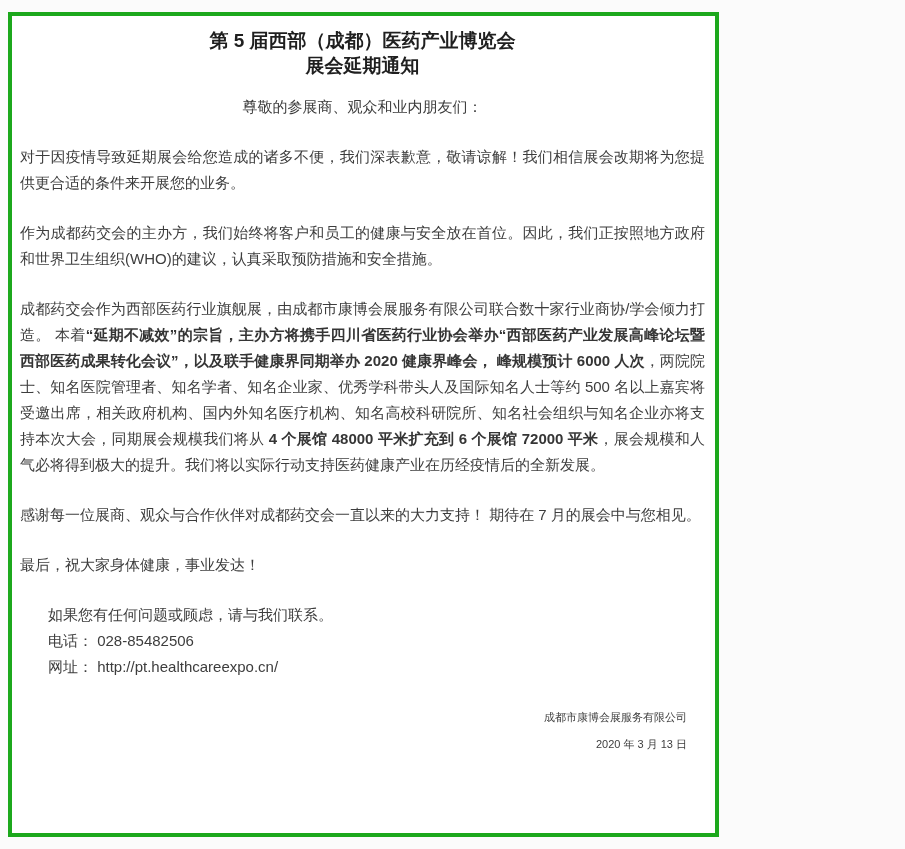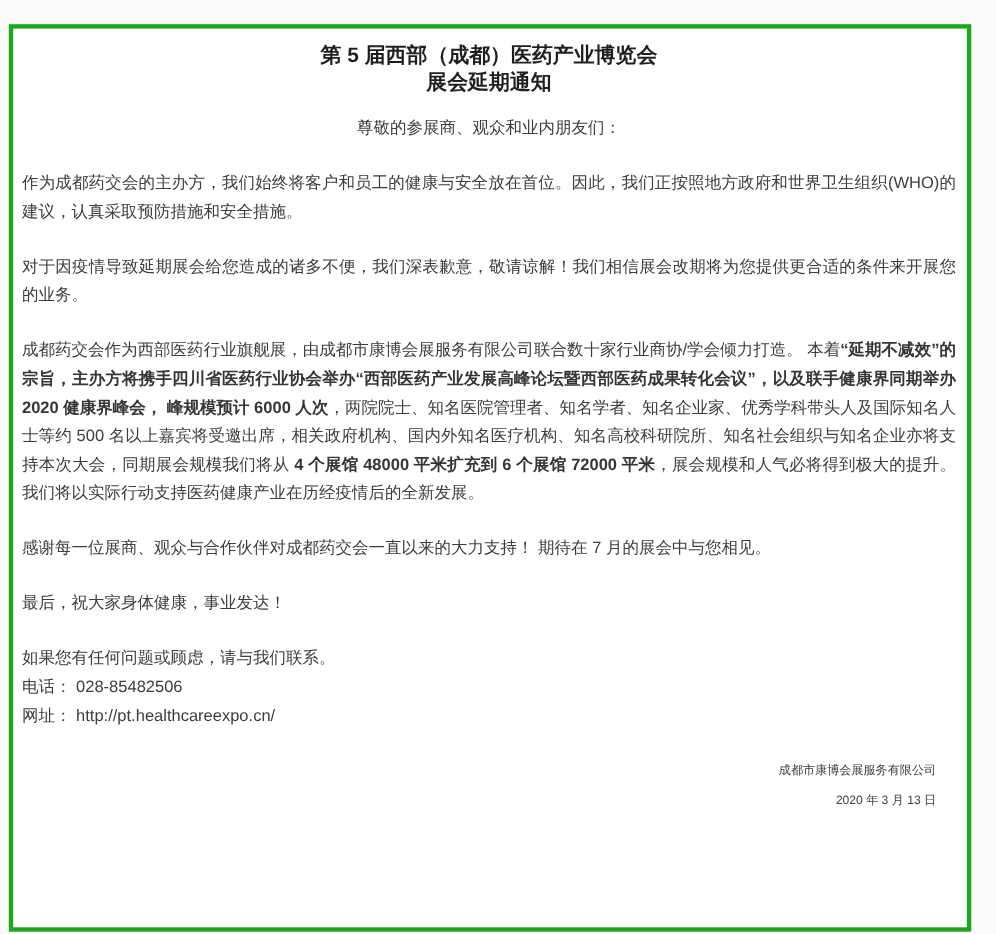--- a/index.html
+++ b/index.html
@@ -11,22 +11,22 @@
   .page {
     position: relative;
     width: 905px;
     height: 849px;
     background: #fbfbfb;
     overflow: hidden;
   }
   .frame {
     position: absolute;
     left: 8px;
-    top: 22px;
-    width: 875px;
+    top: 12px;
+    width: 711px;
     height: 825px;
     box-sizing: border-box;
     border: 4px solid #1ca81c;
     background: #ffffff;
     padding: 12px 10px 20px 8px;
     overflow: hidden;
   }
   .title {
     margin: 0 0 16px 0;
     text-align: center;
@@ -45,21 +45,21 @@
   }
   .para.greeting { text-align: center; }
   .red  { color: #fc2b2b; }
   .bold { font-weight: bold; color: #353535; }
   .contact-block {
     margin: 0 0 24px 0;
     font-size: 15px;
     line-height: 26px;
     color: #3d3d3d;
   }
-  .contact-line { display: block; }
+  .contact-line { display: block; margin-left: 28px; }
   .signature {
     margin: 0;
     padding-right: 18px;
     font-size: 11px;
     line-height: 27px;
     color: #3d3d3d;
     text-align: right;
   }
   .signature-line { display: block; }
 </style>
@@ -70,23 +70,23 @@
   <div class="frame">
 
     <h1 class="title">
       <span class="title-line">第 5 届西部（成都）医药产业博览会</span>
       <span class="title-line">展会延期通知</span>
     </h1>
 
     <p class="para greeting">尊敬的参展商、观众和业内朋友们：</p>
 
 
+    <p class="para">对于因疫情导致延期展会给您造成的诸多不便，我们深表歉意，敬请谅解！我们相信展会改期将为您提供更合适的条件来开展您的业务。</p>
+
     <p class="para">作为成都药交会的主办方，我们始终将客户和员工的健康与安全放在首位。因此，我们正按照地方政府和世界卫生组织(WHO)的建议，认真采取预防措施和安全措施。</p>
-
-    <p class="para">对于因疫情导致延期展会给您造成的诸多不便，我们深表歉意，敬请谅解！我们相信展会改期将为您提供更合适的条件来开展您的业务。</p>
 
     <p class="para"><span>成都药交会作为西部医药行业旗舰展，由成都市康博会展服务有限公司联合数十家行业商协/学会倾力打造。 本着</span><span class="bold">“延期不减效”的宗旨，主办方将携手四川省医药行业协会举办“西部医药产业发展高峰论坛暨西部医药成果转化会议”，以及联手健康界同期举办 2020 健康界峰会， 峰规模预计 6000 人次</span><span>，两院院士、知名医院管理者、知名学者、知名企业家、优秀学科带头人及国际知名人士等约 500 名以上嘉宾将受邀出席，相关政府机构、国内外知名医疗机构、知名高校科研院所、知名社会组织与知名企业亦将支持本次大会，同期展会规模我们将从 </span><span class="bold">4 个展馆 48000 平米扩充到 6 个展馆 72000 平米</span><span>，展会规模和人气必将得到极大的提升。我们将以实际行动支持医药健康产业在历经疫情后的全新发展。</span></p>
 
     <p class="para">感谢每一位展商、观众与合作伙伴对成都药交会一直以来的大力支持！ 期待在 7 月的展会中与您相见。</p>
 
     <p class="para">最后，祝大家身体健康，事业发达！</p>
 
     <div class="contact-block">
       <span class="contact-line">如果您有任何问题或顾虑，请与我们联系。</span>
       <span class="contact-line"><span>电话：</span>&nbsp;<span>028-85482506</span></span>

